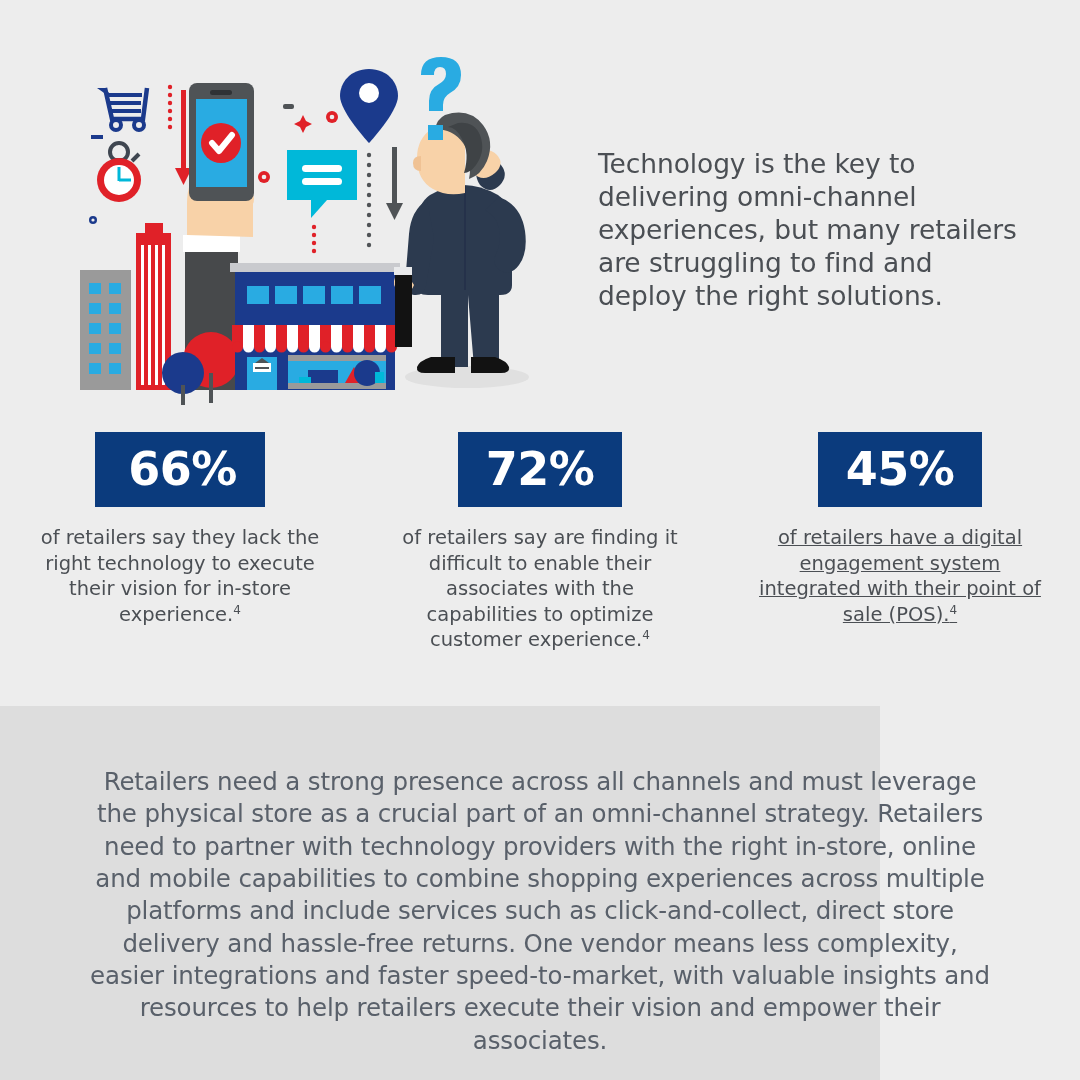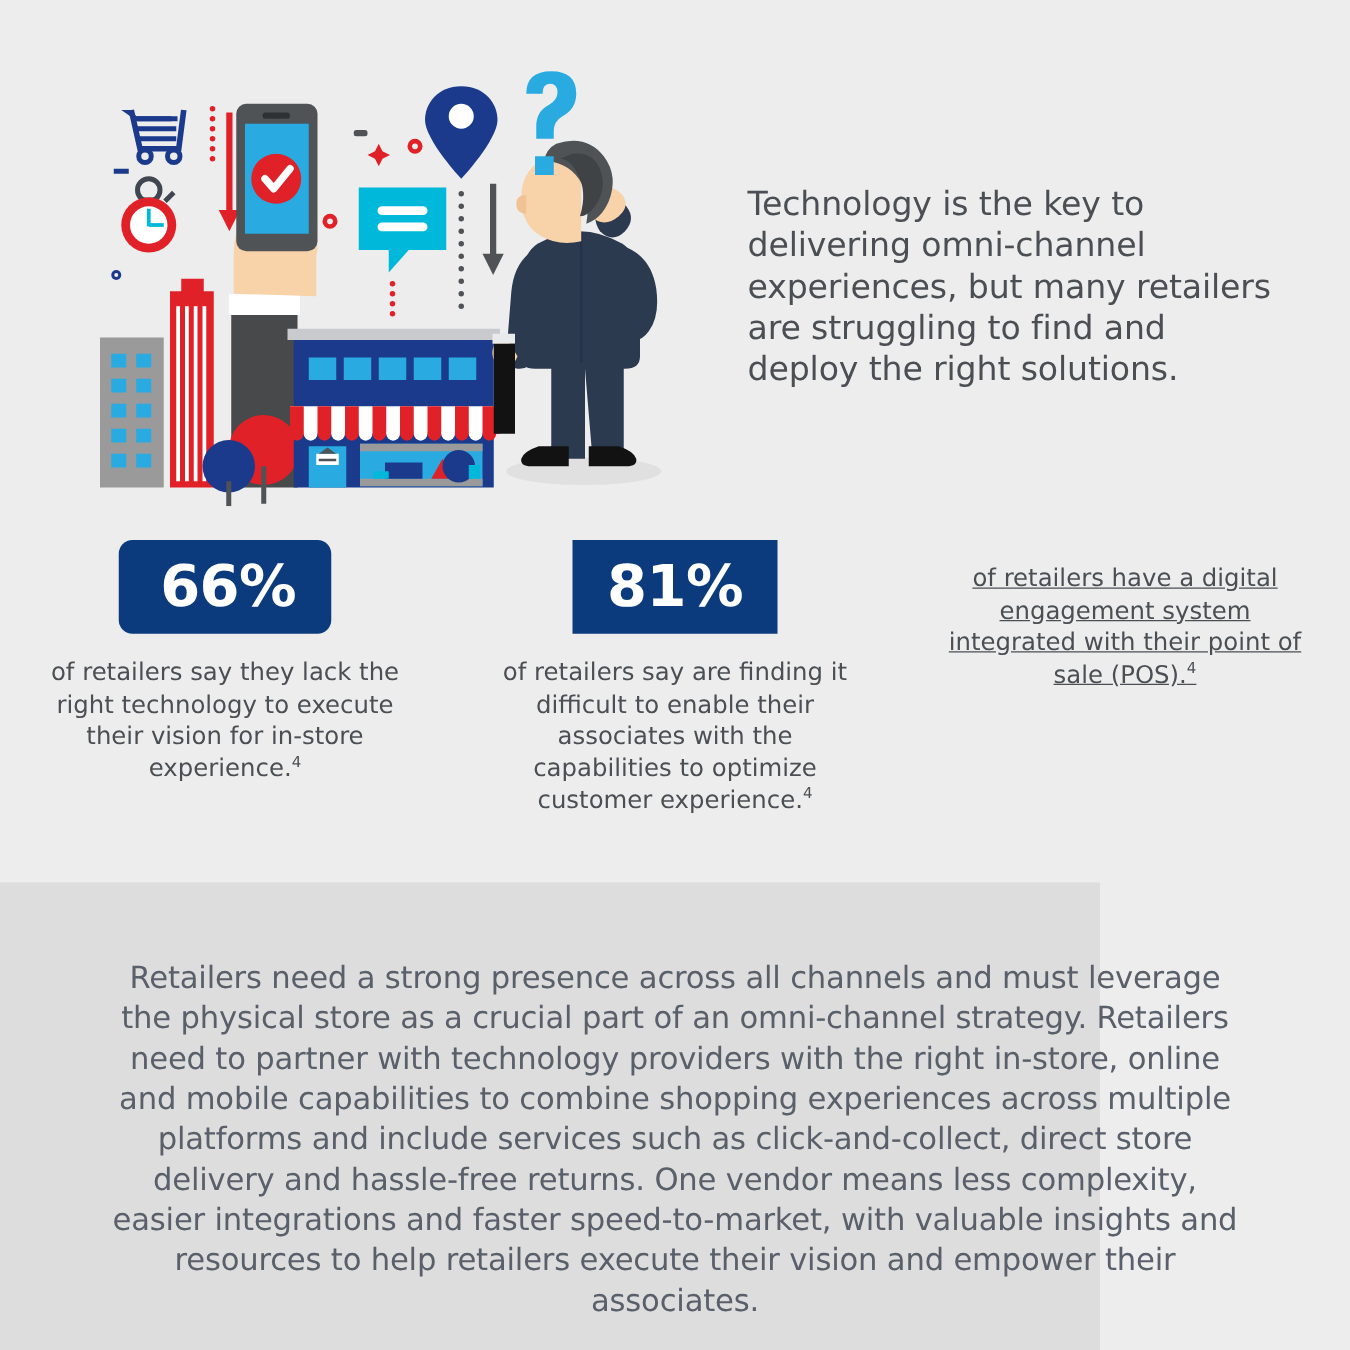--- a/index.html
+++ b/index.html
@@ -48,21 +48,21 @@
     background:#0b3b7d;
     color:#ffffff;
     font-size:46px;
     font-weight:bold;
     line-height:1;
     letter-spacing:-0.5px;
     padding:14px 28px 15px 28px;
     text-align:center;
     min-width:88px;
   }
-  .stat-1 .stat-badge{padding-left:33px;border-radius:11px;}
+  .stat-1 .stat-badge{padding-left:33px;}
   .stat-caption{
     margin-top:18px;
     font-size:19.5px;
     line-height:1.31;
     color:#4b4f54;
     text-align:center;
   }
   .stat-1 .stat-caption{width:300px;}
   .stat-2 .stat-caption{width:290px;text-align:center;}
   .stat-3 .stat-caption{width:292px;text-decoration:underline;}
@@ -322,25 +322,26 @@
     </div>
 
     <div class="stats">
 
       <div class="stat stat-1">
         <div class="stat-badge">66%</div>
         <div class="stat-caption"><span>of retailers say they lack the right technology to execute their vision for in-store experience.</span><span class="sup">4</span></div>
       </div>
 
       <div class="stat stat-2">
-        <div class="stat-badge">81%</div>
+        <div class="stat-badge">72%</div>
         <div class="stat-caption"><span>of retailers say are finding it difficult to enable their associates with the capabilities to optimize customer experience.</span><span class="sup">4</span></div>
       </div>
 
       <div class="stat stat-3">
+        <div class="stat-badge">45%</div>
         <div class="stat-caption"><span>of retailers have a digital engagement system integrated with their point of sale (POS).</span><span class="sup">4</span></div>
       </div>
 
     </div>
   </div>
 
   <div class="bottom-section">
     <div class="bottom-para">Retailers need a strong presence across all channels and must leverage the physical store as a crucial part of an omni-channel strategy. Retailers need to partner with technology providers with the right in-store, online and mobile capabilities to combine shopping experiences across multiple platforms and include services such as click-and-collect, direct store delivery and hassle-free returns. One vendor means less complexity, easier integrations and faster speed-to-market, with valuable insights and resources to help retailers execute their vision and empower their associates.</div>
   </div>
 

